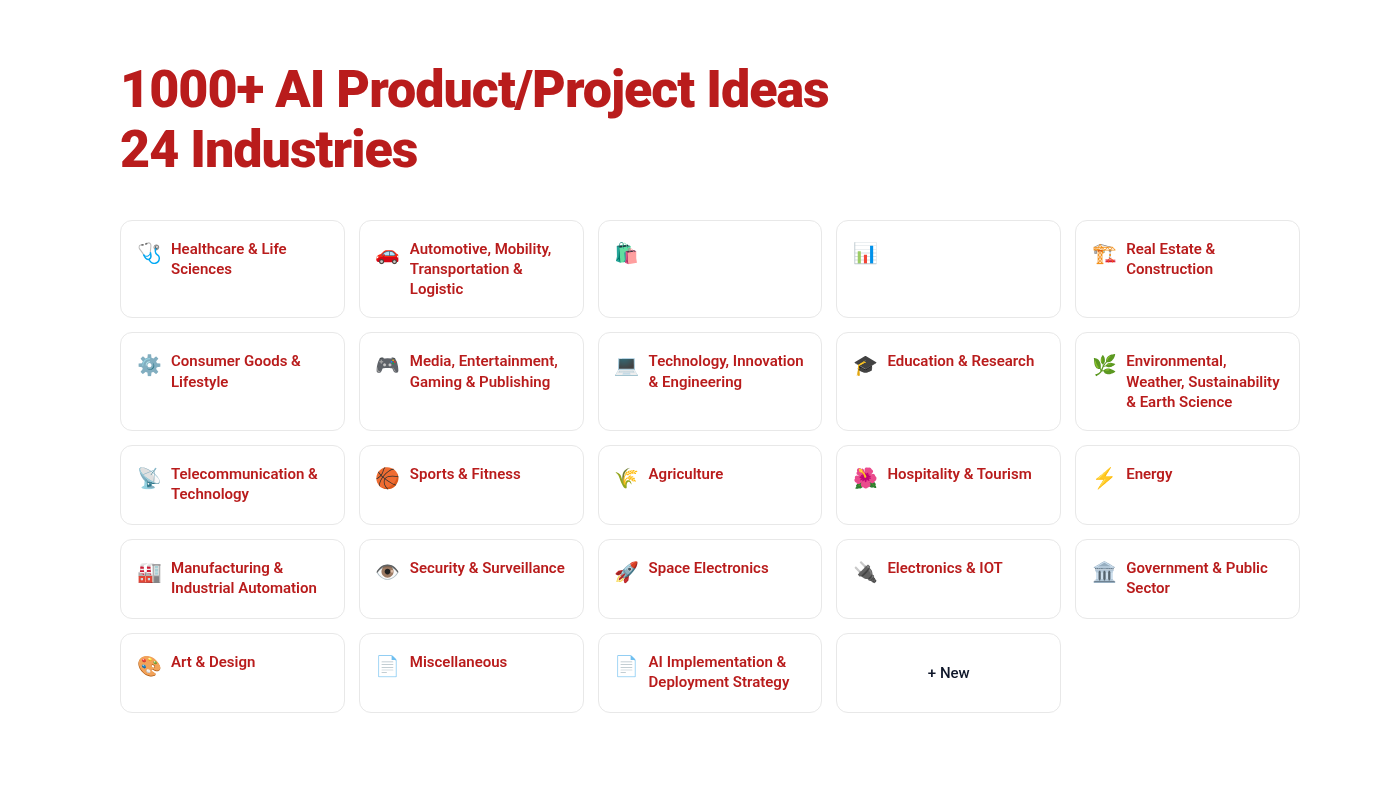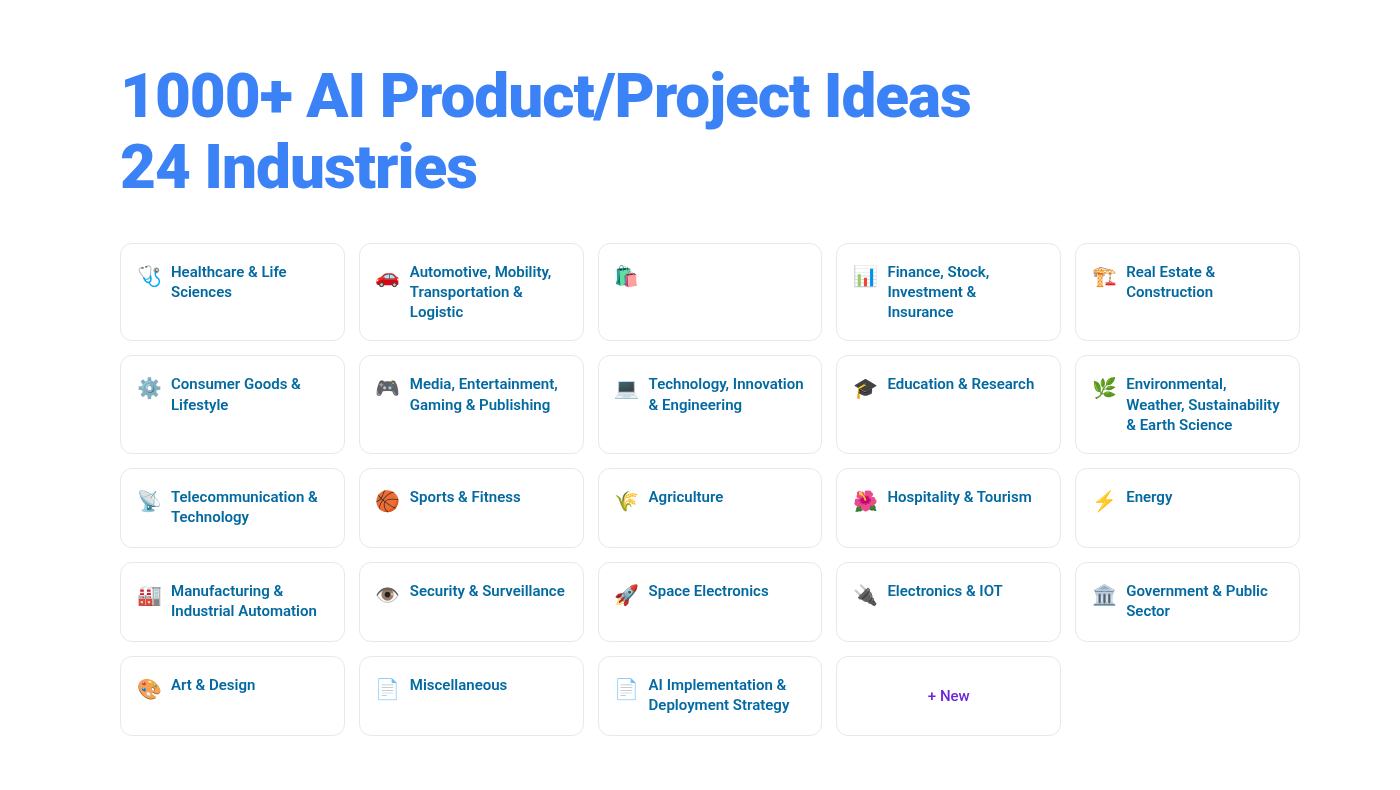--- a/index.html
+++ b/index.html
@@ -8,24 +8,24 @@
       padding: 0;
     }
     body {
       background: #ffffff;
       font-family: -apple-system, BlinkMacSystemFont, 'Segoe UI', Roboto, sans-serif;
       min-height: 790px;
       width: 1400px;
       padding: 60px 100px 60px 120px;
     }
     .page-title {
-      font-size: 62px;
+      font-size: 52px;
       font-weight: 900;
       line-height: 1.15;
-      color: #3b82f6;
+      color: #b91c1c;
       margin-bottom: 40px;
       letter-spacing: -1px;
     }
     .grid {
       display: grid;
       grid-template-columns: repeat(5, 1fr);
       gap: 14px;
     }
     .card {
       background: #ffffff;
@@ -42,21 +42,21 @@
     .card-icon {
       font-size: 20px;
       flex-shrink: 0;
       margin-top: 2px;
       width: 24px;
       text-align: center;
     }
     .card-label {
       font-size: 15px;
       font-weight: 600;
-      color: #0369a1;
+      color: #b91c1c;
       line-height: 1.35;
     }
     .card-new {
       justify-content: center;
       align-items: center;
       color: #aaaaaa;
       font-size: 15px;
       font-weight: 500;
     }
   </style>
@@ -75,21 +75,20 @@
       </div>
     <div class="card">
         <span class="card-icon" style="color:#e53935">🚗</span>
         <span class="card-label">Automotive, Mobility, Transportation &amp; Logistic</span>
       </div>
     <div class="card">
         <span class="card-icon" style="color:#6c3fc5">🛍️</span>
       </div>
     <div class="card">
         <span class="card-icon" style="color:#c0396a">📊</span>
-        <span class="card-label">Finance, Stock, Investment &amp; Insurance</span>
       </div>
     <div class="card">
         <span class="card-icon" style="color:#c07a30">🏗️</span>
         <span class="card-label">Real Estate &amp; Construction</span>
       </div>
     <div class="card">
         <span class="card-icon" style="color:#c07a30">⚙️</span>
         <span class="card-label">Consumer Goods &amp; Lifestyle</span>
       </div>
     <div class="card">
@@ -154,15 +153,15 @@
       </div>
     <div class="card">
         <span class="card-icon" style="color:#888888">📄</span>
         <span class="card-label">Miscellaneous</span>
       </div>
     <div class="card">
         <span class="card-icon" style="color:#6c6c6c">📄</span>
         <span class="card-label">AI Implementation &amp; Deployment Strategy</span>
       </div>
     <div class="card card-new">
-      <span style="color:#6d28d9;font-size:15px;font-weight:500;">+ New</span>
+      <span style="color:#0f172a;font-size:15px;font-weight:500;">+ New</span>
     </div>
   </div>
 
 </body></html>

